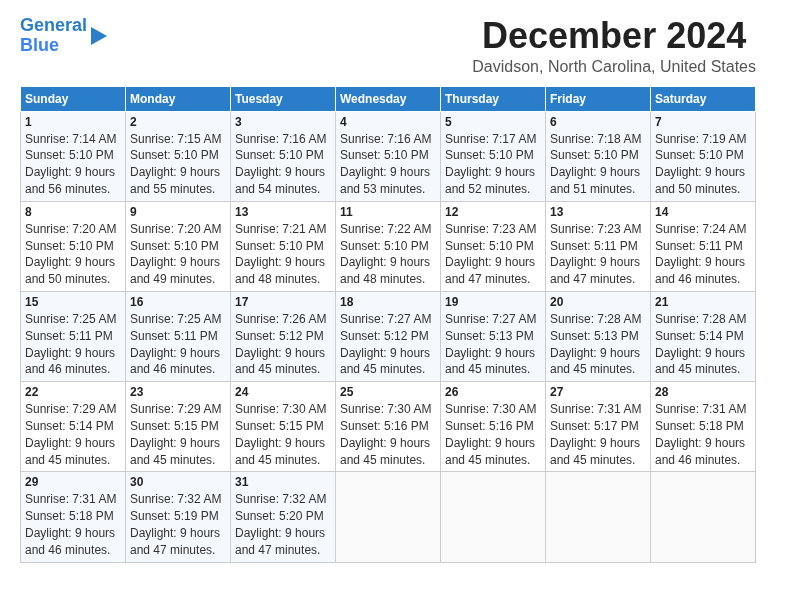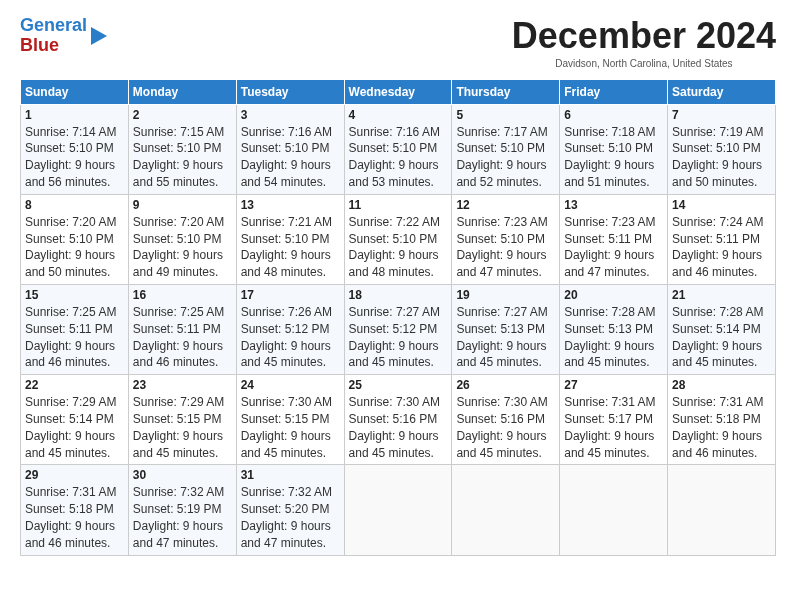--- a/index.html
+++ b/index.html
@@ -6,21 +6,21 @@
     body {
       width: 792px;
       height: 612px;
       font-family: Arial, sans-serif;
       background: #fff;
       overflow: hidden;
     }
     .page {
       width: 792px;
       height: 612px;
-      padding: 16px 16px 10px 20px;
+      padding: 16px 36px 10px 20px;
     }
     .header {
       display: flex;
       justify-content: space-between;
       align-items: flex-start;
       margin-bottom: 10px;
     }
     .logo {
       display: flex;
       flex-direction: column;
@@ -29,21 +29,21 @@
     .title-block {
       text-align: center;
     }
     .month-title {
       font-size: 36px;
       font-weight: bold;
       color: #222;
       line-height: 1.1;
     }
     .location {
-      font-size: 10px;
+      font-size: 16px;
       color: #555;
       margin-top: 2px;
     }
     table {
       width: 100%;
       border-collapse: collapse;
       table-layout: fixed;
       margin-top: 8px;
     }
     thead tr th {
@@ -88,21 +88,21 @@
   </style>
 </head>
 <body>
 
 <div class="page">
   <div class="header">
     <div class="logo">
       <div style="display:flex;align-items:center;gap:0;">
         <div style="font-size:18px;font-weight:bold;color:#333;line-height:1.1;">
           <span style="color:#2a7dc9;">General</span><br>
-          <span style="color:#b91c1c;">Blue</span>
+          <span style="color:#3b82f6;">Blue</span>
         </div>
         <div style="margin-left:4px;display:flex;flex-direction:column;justify-content:center;">
           <div style="width:0;height:0;border-top:9px solid transparent;border-bottom:9px solid transparent;border-left:16px solid #2a7dc9;"></div>
         </div>
       </div>
     </div>
     <div class="title-block">
       <div class="month-title">December 2024</div>
       <div class="location">Davidson, North Carolina, United States</div>
     </div>

